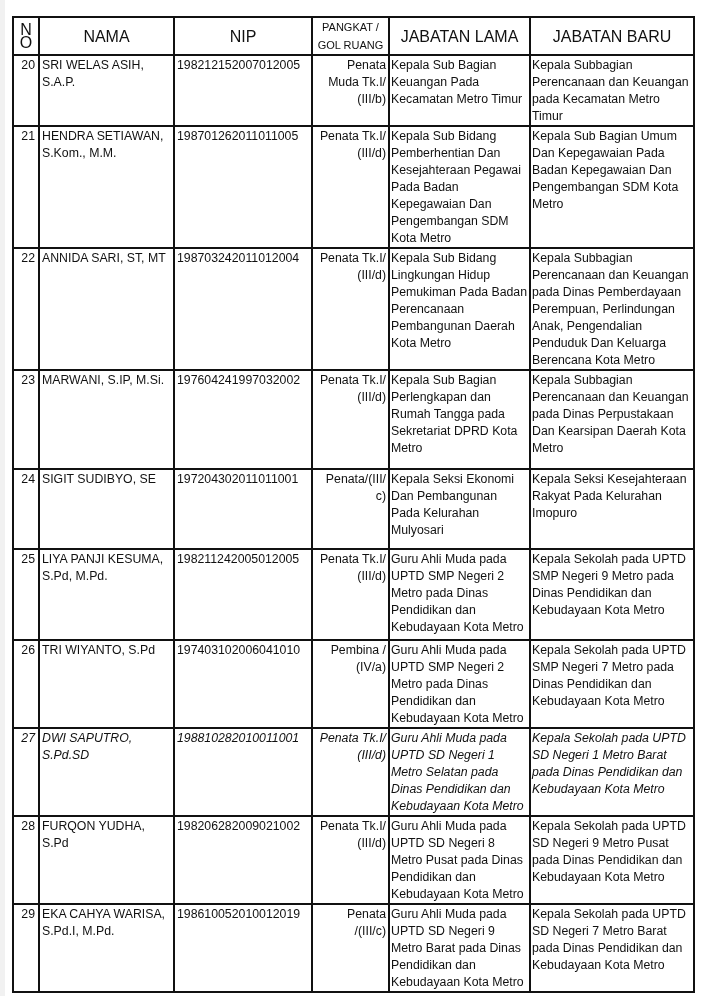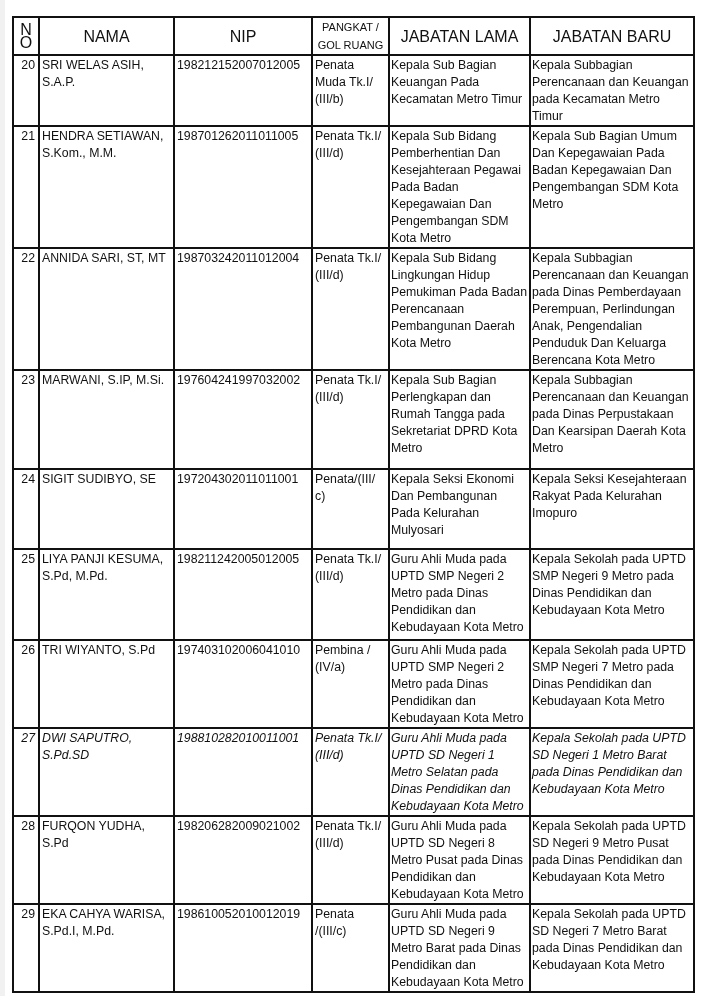--- a/index.html
+++ b/index.html
@@ -15,21 +15,21 @@
   td, th {
     border: 2px solid #111; padding: 1px 2px 0 2px; vertical-align: top;
     font-size: 12.3px; line-height: 17px; font-weight: normal; word-wrap: break-word;
   }
   th { text-align: center; vertical-align: middle; font-size: 16px; line-height: 13px; height: 26px; padding: 0 2px; }
   th.small { font-size: 11px; line-height: 18px; }
   col.c-no { width: 26px; } col.c-nama { width: 135px; } col.c-nip { width: 138px; }
   col.c-pk { width: 77px; } col.c-lama { width: 141px; } col.c-baru { width: 164px; }
   td.no { text-align: right; padding-right: 3px; }
   td.nip { }
-  td.pk { text-align: left; }
+  td.pk { text-align: right; }
   td.lama, td.baru { padding-left: 1px; padding-right: 0; }
 </style>
 </head>
 <body>
 
 <div class="edge"></div>
 
 <table>
   <colgroup>
     <col class="c-no">

